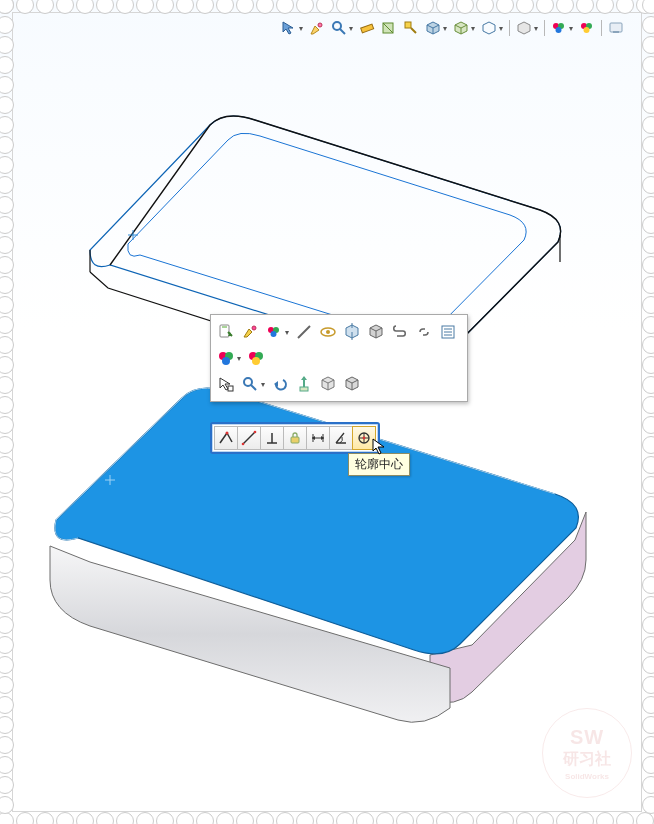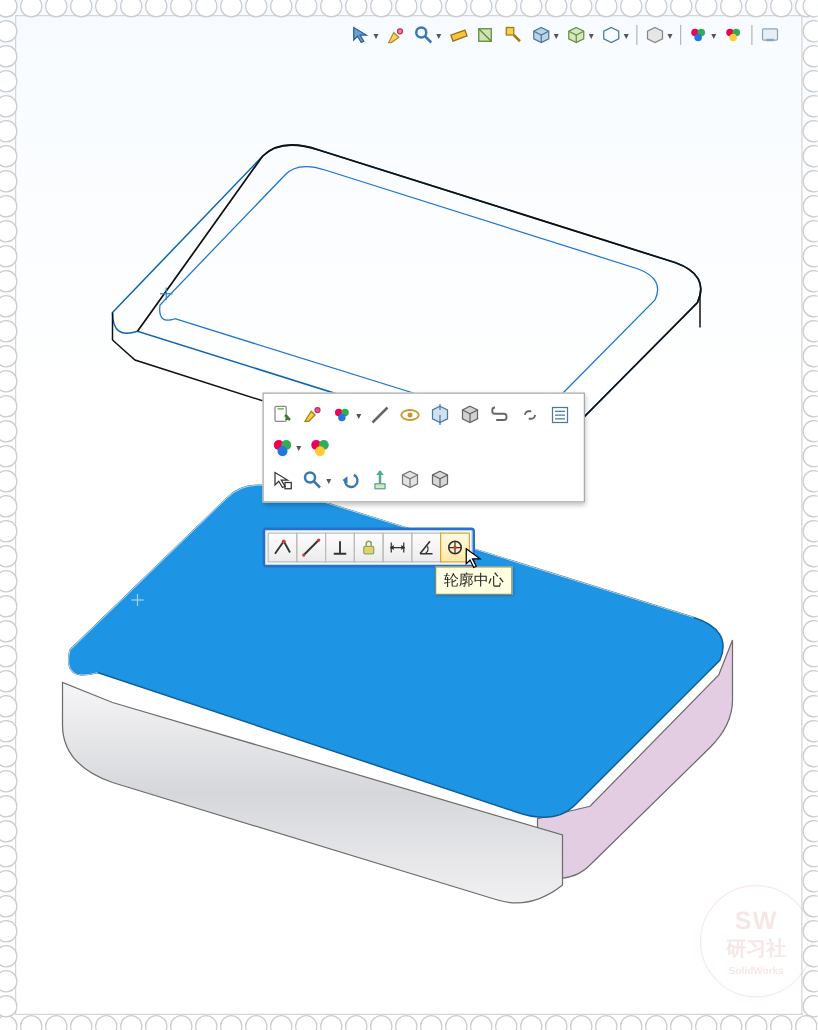--- a/index.html
+++ b/index.html
@@ -152,21 +152,21 @@
     left: 372px;
     top: 438px;
     width: 14px; height: 18px;
     pointer-events: none;
     z-index: 50;
   }
 
   
   .watermark {
     position: absolute;
-    right: 4px;
+    right: 22px;
     bottom: 26px;
     width: 88px;
     height: 88px;
     border: 1px solid rgba(200,80,80,.12);
     border-radius: 50%;
     display:flex;
     flex-direction: column;
     align-items:center;
     justify-content:center;
     color: rgba(200,80,80,.14);

